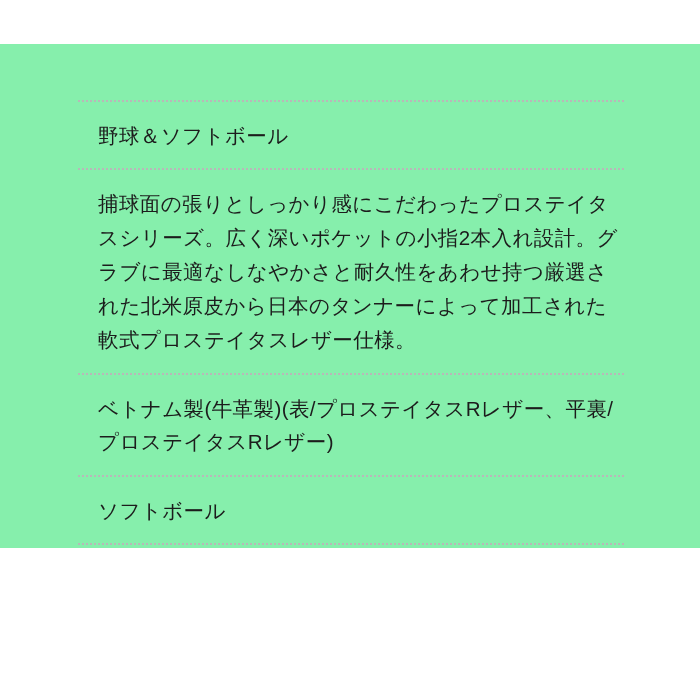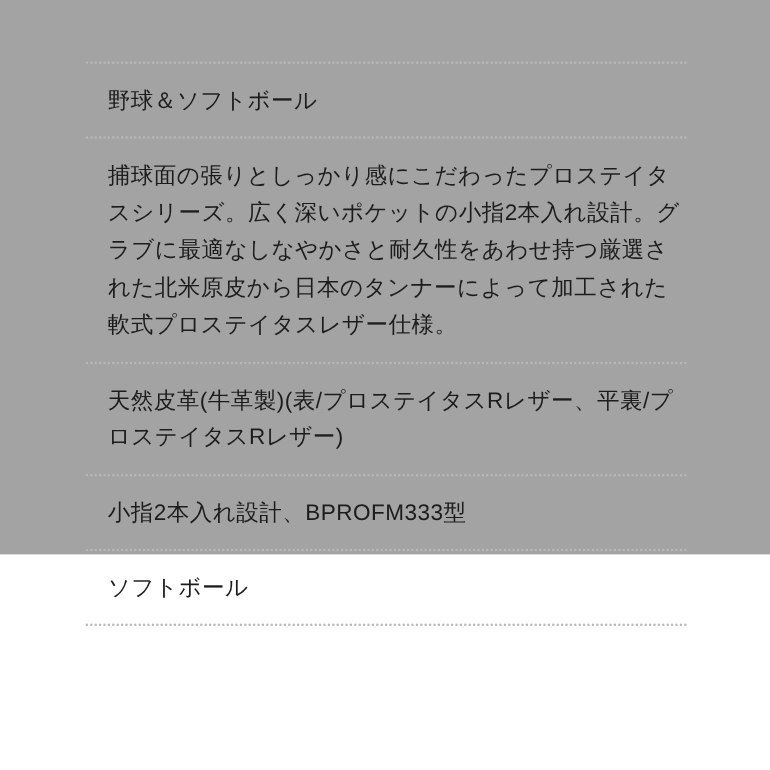--- a/index.html
+++ b/index.html
@@ -11,22 +11,23 @@
     height: 700px;
     background: #ffffff;
     font-family: "Liberation Sans", sans-serif;
     color: #1a1a1a;
     overflow: hidden;
   }
   .page {
     position: relative;
     width: 700px;
     height: 504px;
-    background: #a3a3a3;
+    background: #86efac;
     box-sizing: border-box;
+    margin-top: 44px;
   }
   .spec-table {
     position: absolute;
     left: 78px;
     top: 56px;
     width: 546px;
     box-sizing: border-box;
   }
   .spec-row {
     border-top: 2px dotted #b8b8b8;
@@ -58,25 +59,22 @@
     <div class="spec-row row-category">
       <div class="spec-text">野球＆ソフトボール</div>
     </div>
 
 
     <div class="spec-row row-desc">
       <div class="spec-text">捕球面の張りとしっかり感にこだわったプロステイタスシリーズ。広く深いポケットの小指2本入れ設計。グラブに最適なしなやかさと耐久性をあわせ持つ厳選された北米原皮から日本のタンナーによって加工された軟式プロステイタスレザー仕様。</div>
     </div>
 
     <div class="spec-row row-material">
-      <div class="spec-text">天然皮革(牛革製)(表/プロステイタスRレザー、平裏/プロステイタスRレザー)</div>
+      <div class="spec-text">ベトナム製(牛革製)(表/プロステイタスRレザー、平裏/プロステイタスRレザー)</div>
     </div>
 
-    <div class="spec-row row-model">
-      <div class="spec-text">小指2本入れ設計、BPROFM333型</div>
-    </div>
 
     <div class="spec-row row-origin">
       <div class="spec-text">ソフトボール</div>
     </div>
 
   </div>
 </div>
 
 </body></html>

